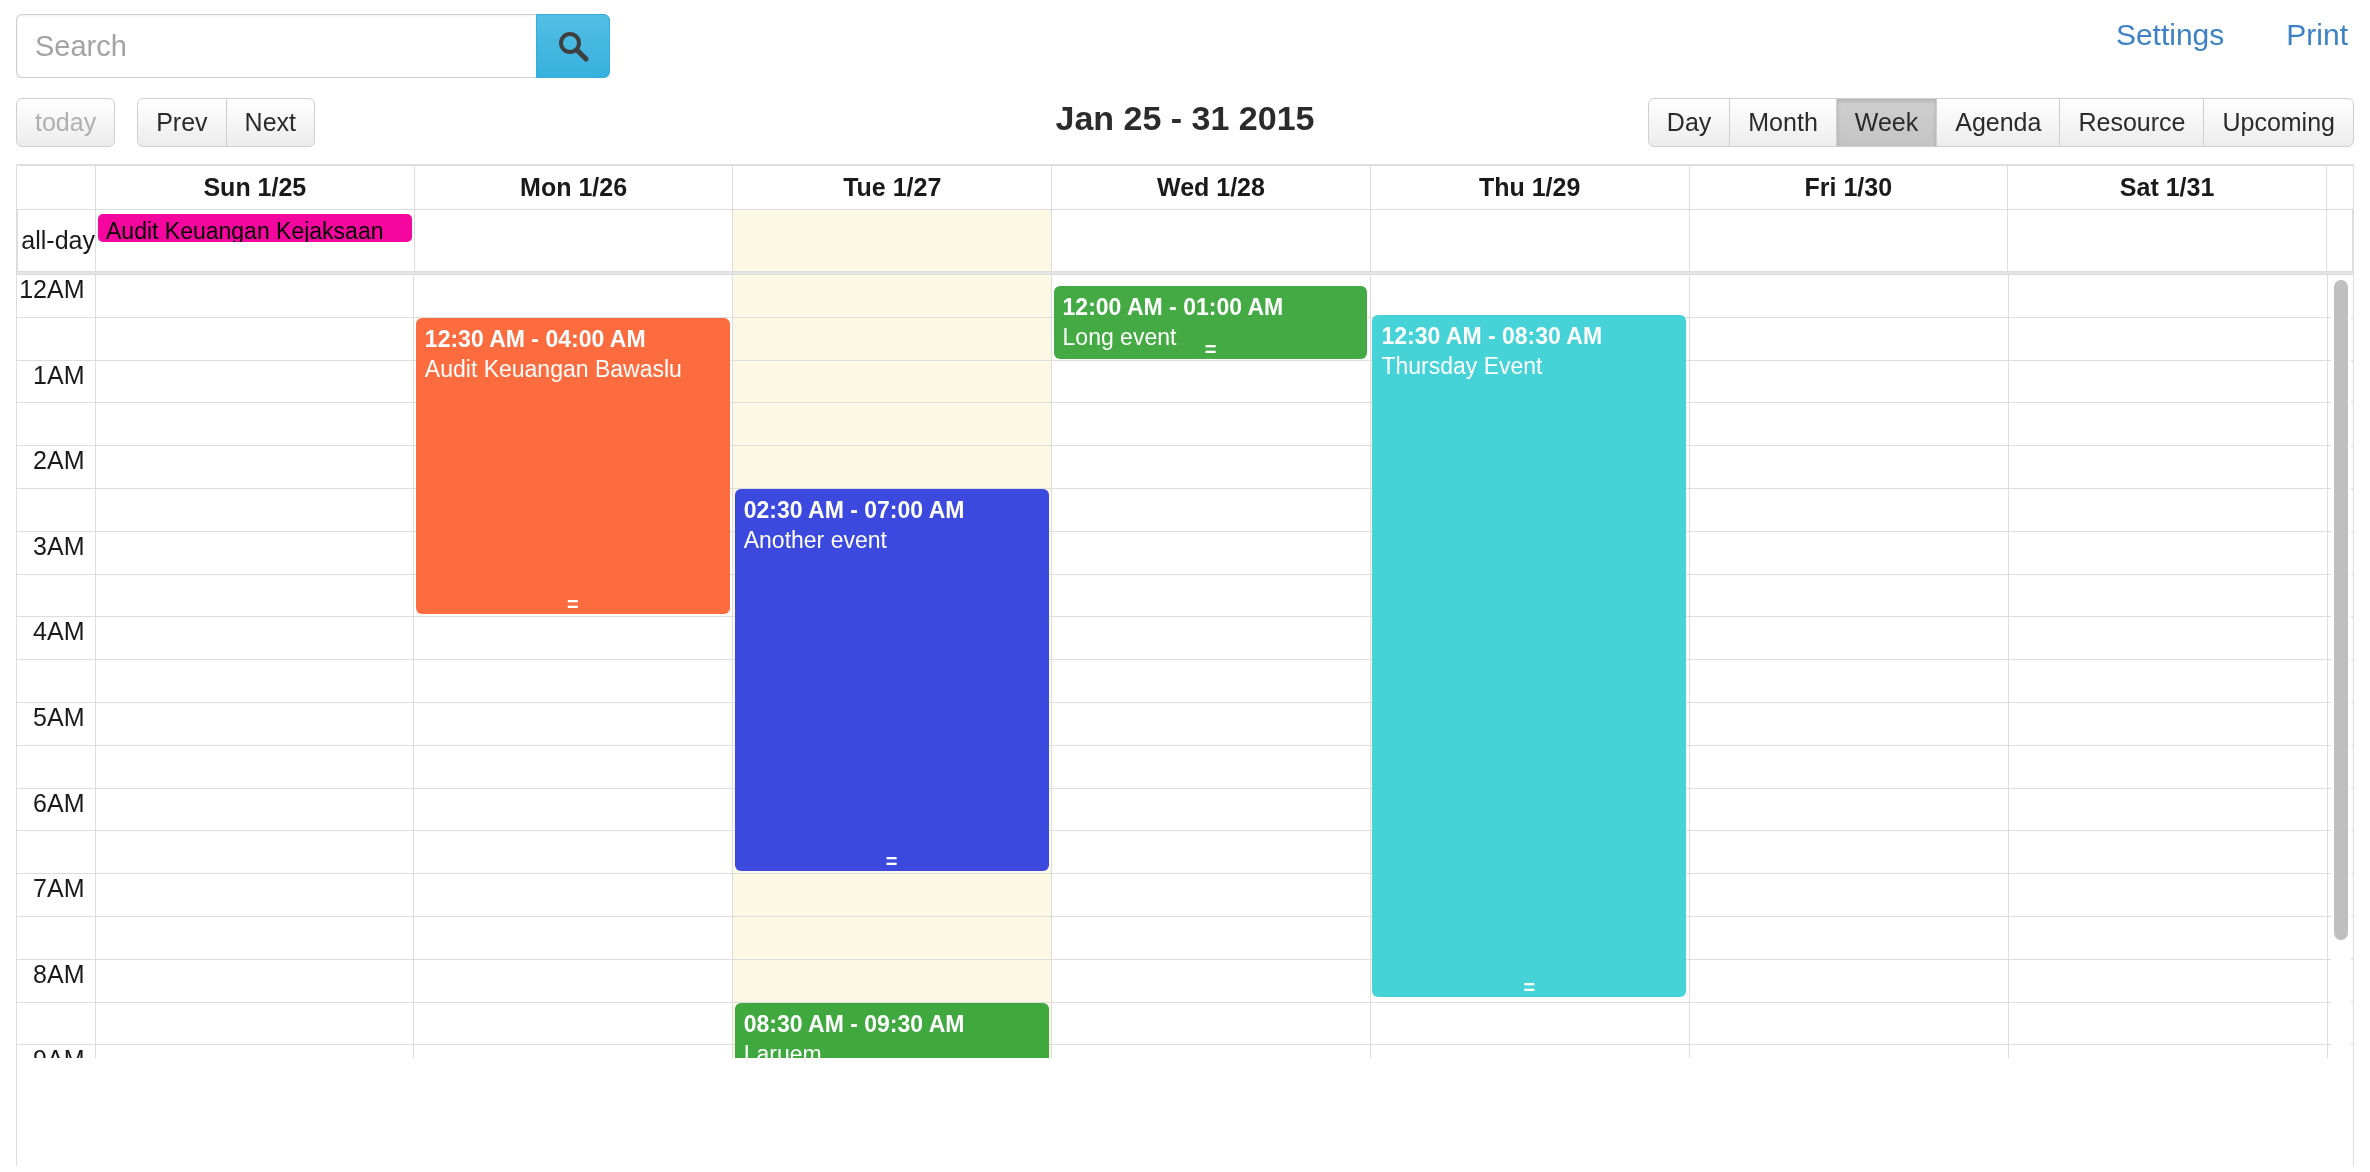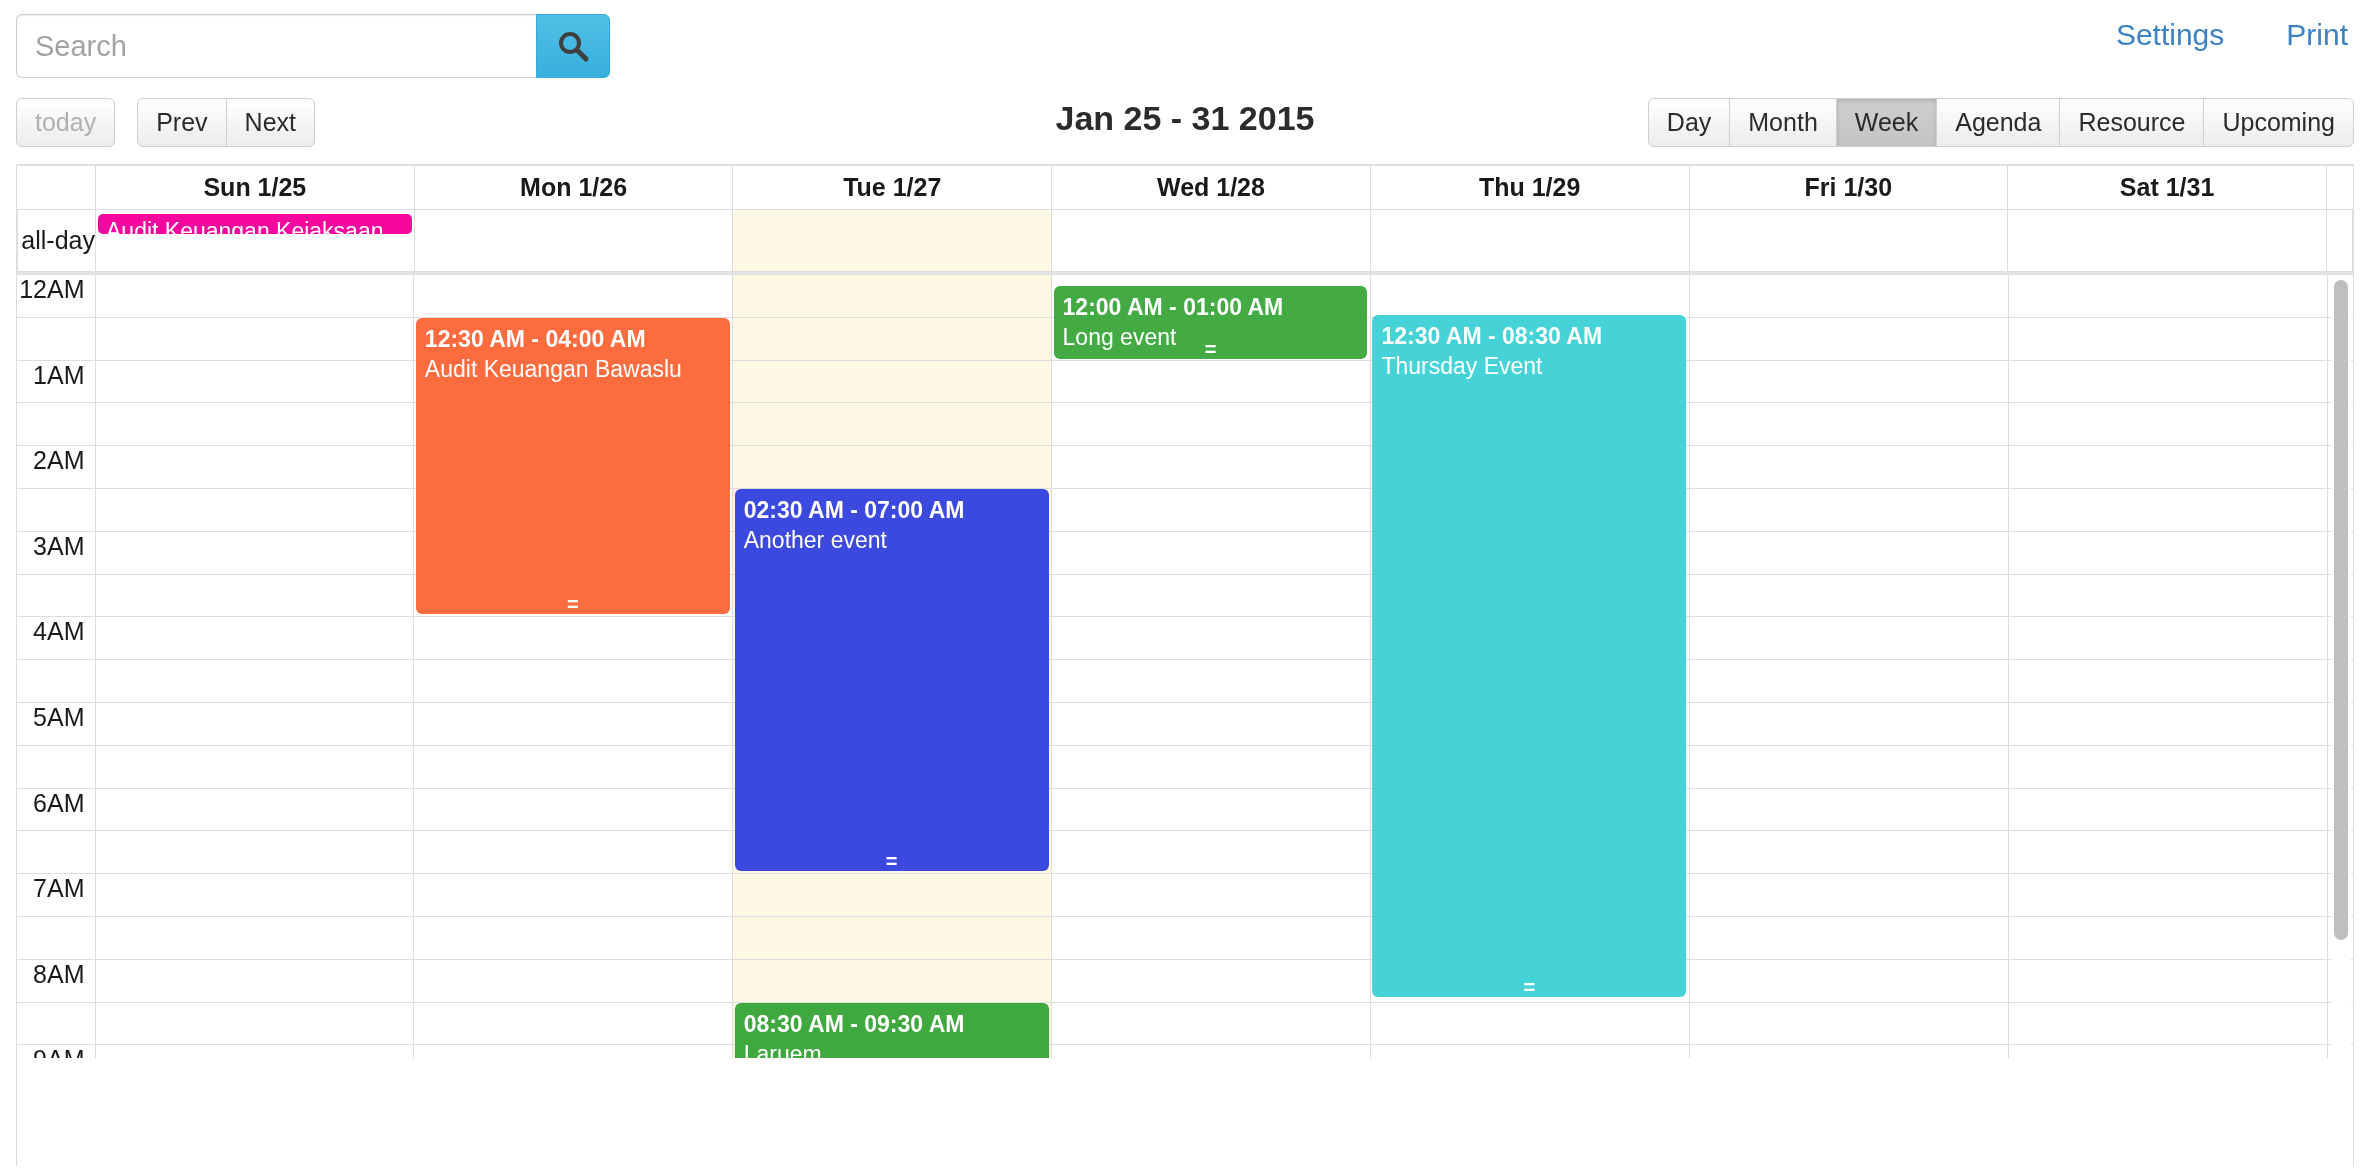--- a/index.html
+++ b/index.html
@@ -195,23 +195,23 @@
     font-weight: bold;
     line-height: 8px;
     color: #ffffff;
     cursor: s-resize;
   }
   .resizer::before { content: "="; }
 
   .allday-event {
     position: absolute;
     left: 2px; top: 4px; right: 2px;
-    height: 20px;
+    height: 28px;
     border-radius: 5px;
-    color: #ffffff;
+    color: #000000;
     font-size: 23px;
     line-height: 34px;
     padding: 0 8px;
     white-space: nowrap;
     overflow: hidden;
     cursor: pointer;
   }
 
   
   .vscroll {

